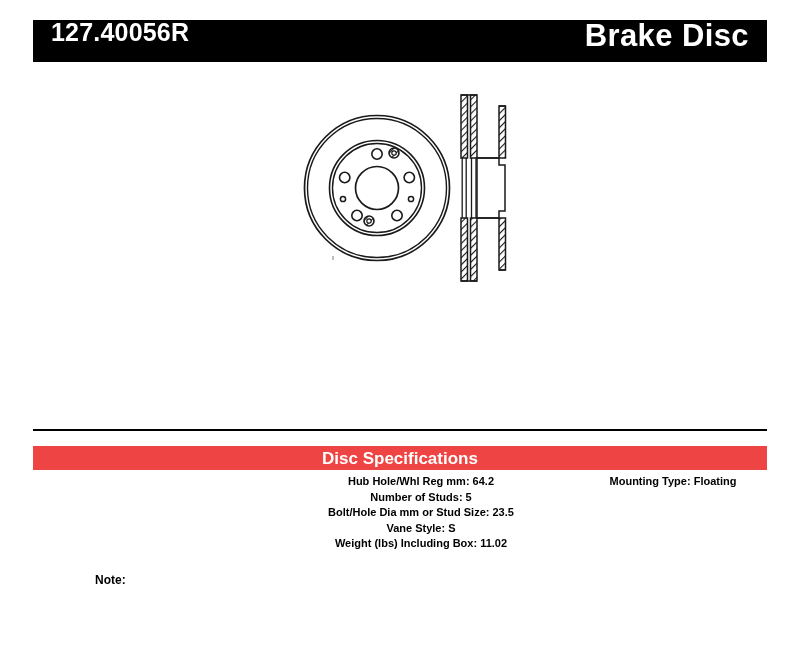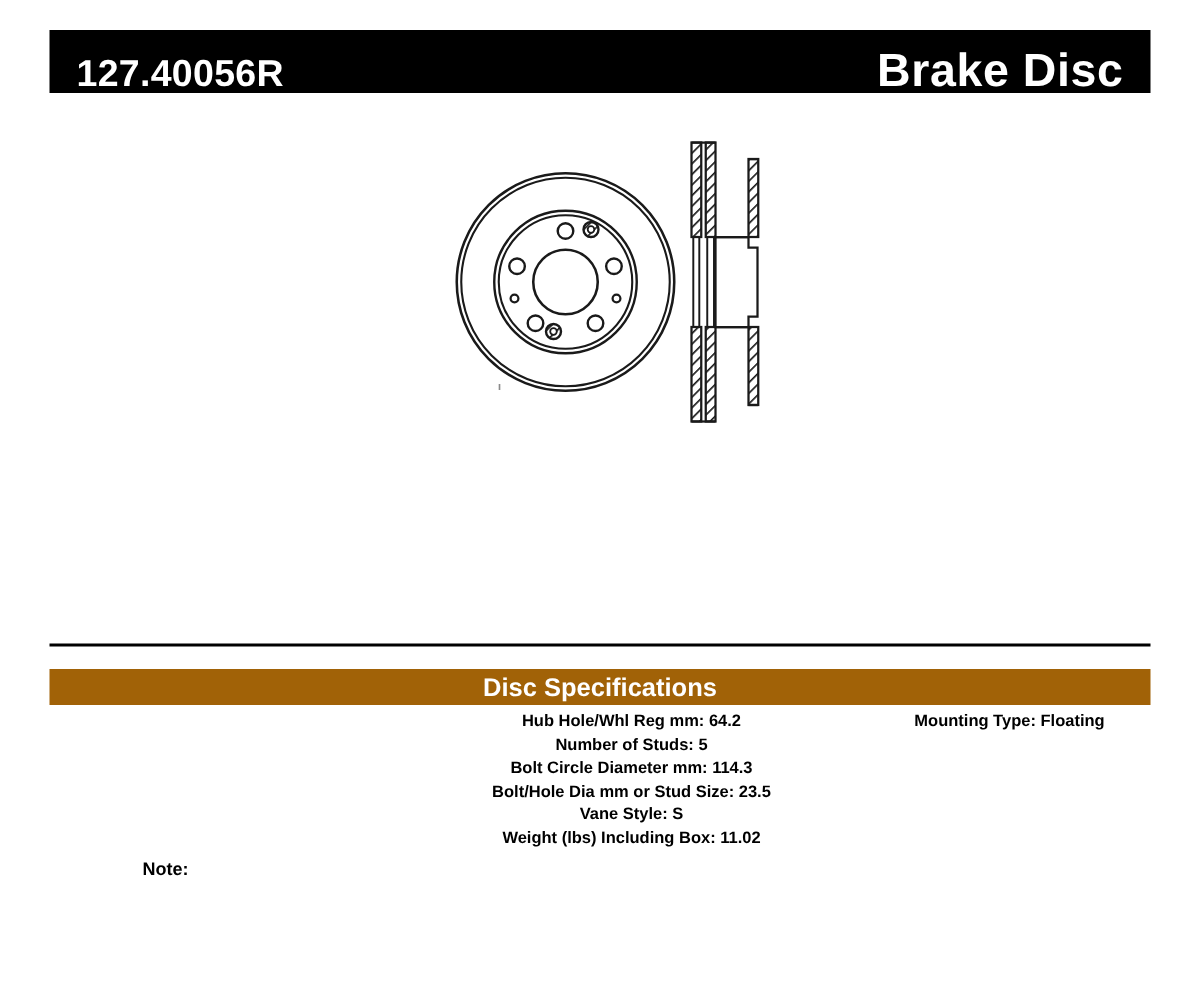--- a/index.html
+++ b/index.html
@@ -25,21 +25,21 @@
 
   
   .header-bar {
     position: absolute;
     left: 33px;
     top: 20px;
     width: 734px;
     height: 42px;
     background: #000000;
     display: flex;
-    align-items: flex-end;
+    align-items: flex-start;
     justify-content: space-between;
     padding: 0 18px;
     box-sizing: border-box;
   }
   .part-number {
     color: #ffffff;
     font-size: 25px;
     font-weight: bold;
     letter-spacing: 0.2px;
     line-height: 1;
@@ -79,21 +79,21 @@
     background: #000000;
   }
 
   
   .specs-bar {
     position: absolute;
     left: 33px;
     top: 446px;
     width: 734px;
     height: 24px;
-    background: #a16207;
+    background: #ef4444;
     display: flex;
     align-items: center;
     justify-content: center;
   }
   .specs-title {
     color: #ffffff;
     font-size: 17px;
     font-weight: bold;
     line-height: 1;
     white-space: nowrap;
@@ -242,21 +242,20 @@
   <div class="specs-bar">
     <span class="specs-title">Disc Specifications</span>
   </div>
 
   <div class="specs-body">
 
 
     <div class="spec-col col-mid">
       <div class="spec-row">Hub Hole/Whl Reg mm: 64.2</div>
       <div class="spec-row">Number of Studs: 5</div>
-      <div class="spec-row">Bolt Circle Diameter mm: 114.3</div>
       <div class="spec-row">Bolt/Hole Dia mm or Stud Size: 23.5</div>
       <div class="spec-row">Vane Style: S</div>
       <div class="spec-row">Weight (lbs) Including Box: 11.02</div>
     </div>
 
     <div class="spec-col col-right">
       <div class="spec-row">Mounting Type: Floating</div>
     </div>
   </div>
 

